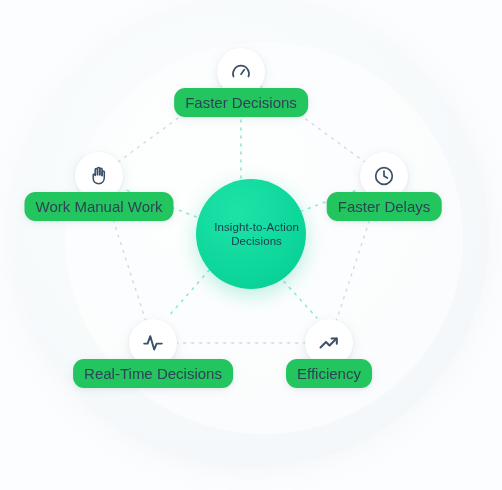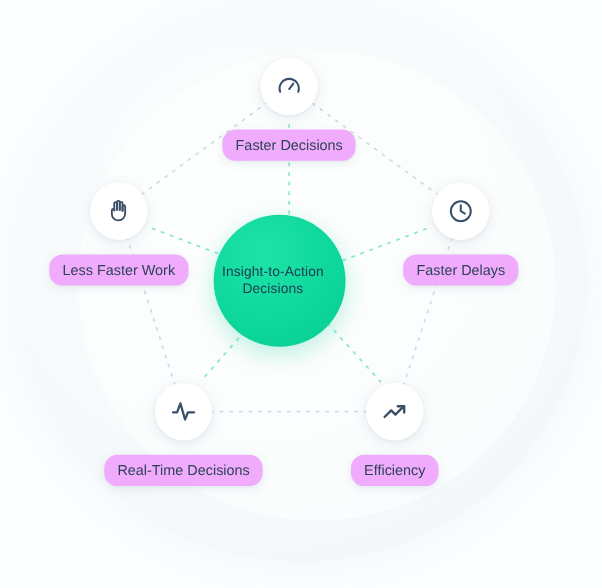--- a/index.html
+++ b/index.html
@@ -55,27 +55,27 @@
     width: 502px;
     height: 490px;
   }
 
   
   .hub {
     position: absolute;
     width: 110px;
     height: 110px;
     border-radius: 50%;
-    left: 178px;
+    left: 196px;
     top: 179px;
     background: radial-gradient(circle at 38% 30%, #1ee3a8 0%, #0ed79b 58%, #06cc93 100%);
     box-shadow: 0 6px 20px rgba(13,200,145,0.28);
     display: flex;
     align-items: center;
-    justify-content: flex-start;
+    justify-content: flex-end;
     text-align: center;
   }
   .hub-text {
     color: #1b3a4b;
     font-size: 11.5px;
     line-height: 14px;
     font-weight: 400;
     padding: 0 7px;
     letter-spacing: 0.1px;
   }
@@ -98,27 +98,27 @@
                 0 1px 3px rgba(120,150,170,0.10);
     display: flex;
     align-items: center;
     justify-content: center;
   }
   .node-icon svg {
     display: block;
   }
   .node-label {
     position: absolute;
-    top: 36px;
+    top: 16px;
     left: 50%;
     transform: translateX(-50%);
     white-space: nowrap;
-    background: #f0abfc;
+    background: #22c55e;
     color: #2d4356;
-    font-size: 12px;
+    font-size: 15px;
     line-height: 1;
     padding: 7px 11px;
     border-radius: 11px;
     box-shadow: 0 2px 9px rgba(120,150,170,0.15),
                 0 1px 2px rgba(120,150,170,0.08);
   }
 </style>
 </head>
 <body>
 
@@ -189,16 +189,16 @@
 
   <div class="node" style="left:99px; top:176px;">
     <div class="node-icon">
       <svg width="24" height="24" viewBox="0 0 24 24" fill="none" stroke="#3a5068" stroke-width="1.55" stroke-linecap="round" stroke-linejoin="round">
         <path d="M8.2 11.4V5.6a1.15 1.15 0 0 1 2.3 0v5.2"></path>
         <path d="M10.5 10.8V4.6a1.15 1.15 0 0 1 2.3 0v6.2"></path>
         <path d="M12.8 11V5.4a1.15 1.15 0 0 1 2.3 0v6.1"></path>
         <path d="M15.1 11.8V8.1a1.1 1.1 0 0 1 2.2 0v5.4c0 3.6-2.4 6.2-5.6 6.2-3.1 0-5.5-2.2-5.5-5.4v-3.1a1.1 1.1 0 0 1 2.2 0"></path>
       </svg>
     </div>
-    <div class="node-label">Less Faster Work</div>
+    <div class="node-label">Work Manual Work</div>
   </div>
 
 </div>
 
 </body></html>

